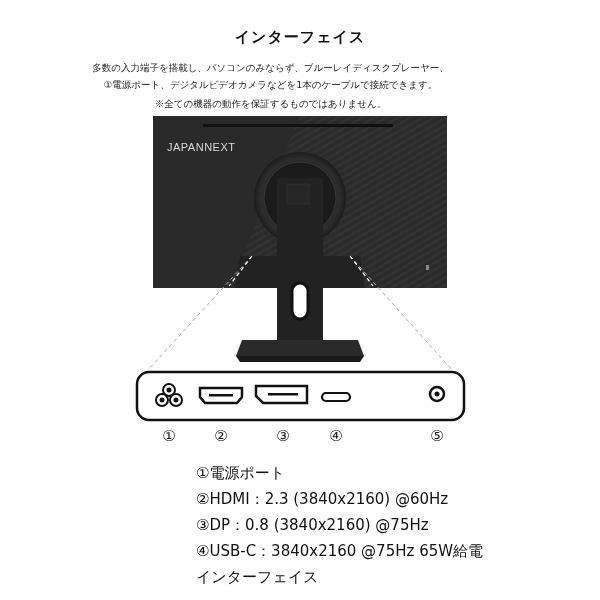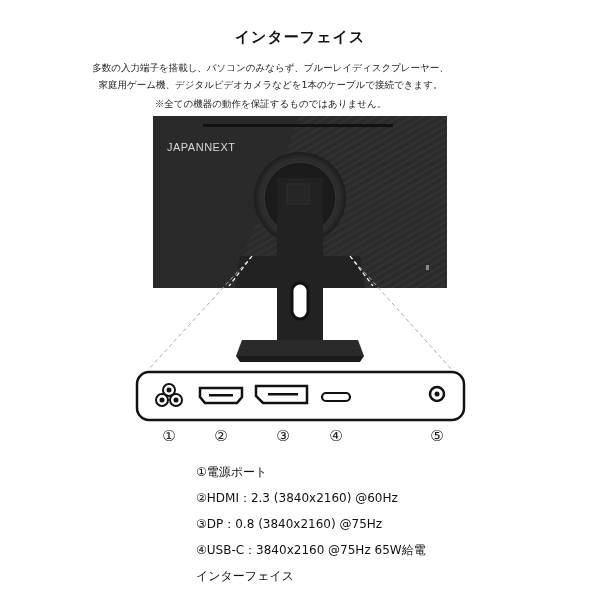--- a/index.html
+++ b/index.html
@@ -4,28 +4,28 @@
 <style>
   html,body{margin:0;padding:0;background:#fff;}
   body{width:600px;height:600px;position:relative;overflow:hidden;font-family:"DejaVu Sans",sans-serif;color:#111;}
   .title{position:absolute;left:0;width:600px;top:28px;text-align:center;font-size:15px;font-weight:bold;letter-spacing:1px;}
   .desc{position:absolute;left:0;width:541px;text-align:center;font-size:9.5px;color:#222;}
   .d1{top:62px;}
   .d2{top:79px;}
   .d3{top:98px;font-family:Liberation Mono, monospace;}
   svg.stage{position:absolute;left:0;top:0;}
   .num{position:absolute;top:427px;width:20px;text-align:center;font-size:15px;color:#222;}
-  .spec{position:absolute;left:196px;font-size:12px;color:#111;}
+  .spec{position:absolute;left:196px;font-size:15px;color:#111;}
 </style>
 </head>
 <body>
 
 <div class="title">インターフェイス</div>
 <div class="desc d1">多数の入力端子を搭載し、パソコンのみならず、ブルーレイディスクプレーヤー、</div>
-<div class="desc d2">家庭用ゲーム機、デジタルビデオカメラなどを1本のケーブルで接続できます。</div>
+<div class="desc d2">①電源ポート、デジタルビデオカメラなどを1本のケーブルで接続できます。</div>
 <div class="desc d3">※全ての機器の動作を保証するものではありません。</div>
 
 <svg class="stage" width="600" height="600" viewBox="0 0 600 600">
   <defs>
     <pattern id="stripes" width="6" height="6" patternUnits="userSpaceOnUse" patternTransform="rotate(60)">
       <rect width="6" height="6" fill="#2b2b2b"></rect>
       <rect width="2" height="6" fill="#333"></rect>
     </pattern>
     <radialGradient id="ring" cx="50%" cy="50%" r="50%">
       <stop offset="60%" stop-color="#1a1a1a"></stop>

